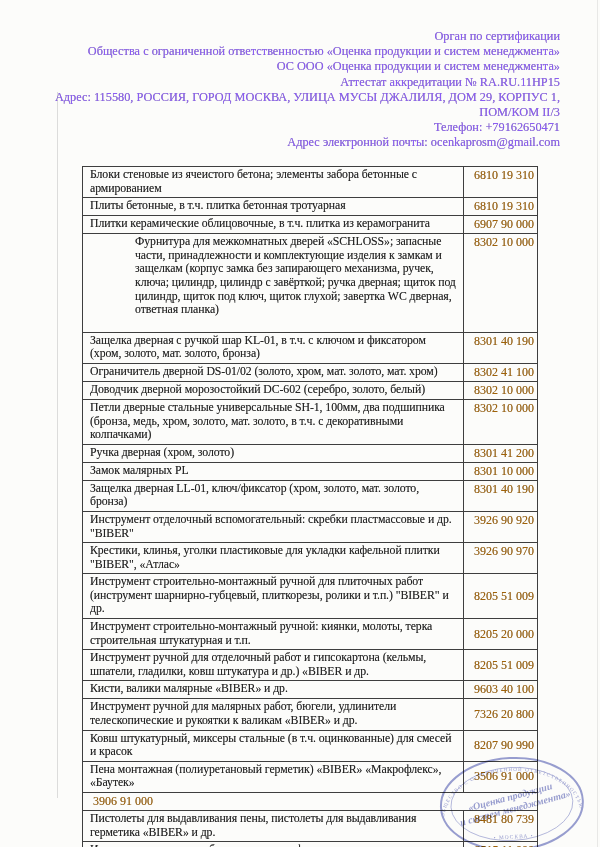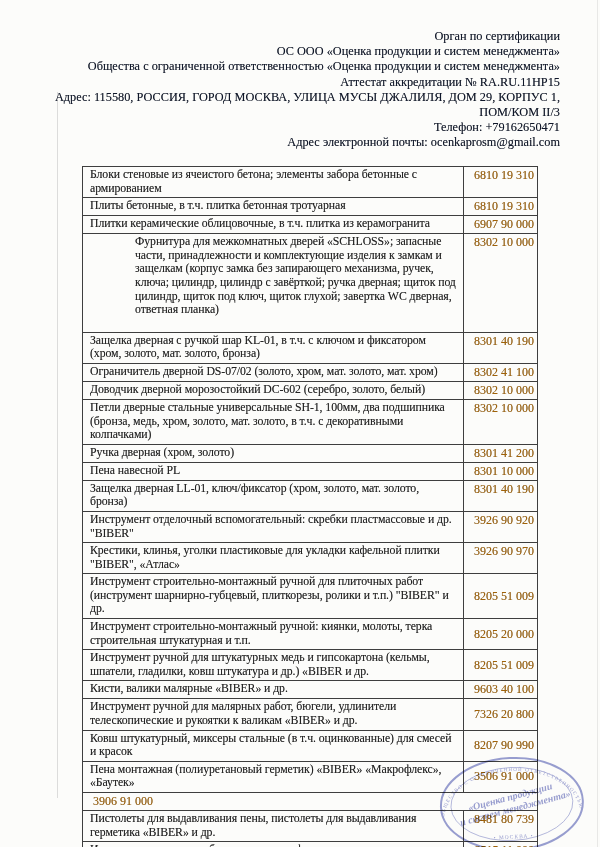--- a/index.html
+++ b/index.html
@@ -14,21 +14,21 @@
     background:rgba(110,110,110,0.22);
   }
   .scan-edge-right{
     position:absolute;right:2px;top:0;width:1px;height:847px;
     background:rgba(0,0,0,0.08);
   }
   
   .cert-header{
     position:absolute;top:29px;left:40px;right:40px;
     text-align:right;font-size:12.3px;line-height:15.2px;
-    color:#0f172a;
+    color:#8b5cf6;
     text-shadow:0 0 .3px rgba(70,70,70,.55);
   }
   
   .product-table{
     position:absolute;top:166px;left:82px;width:456px;
     border:1px solid #3e3e3e;
     box-sizing:border-box;
     background:transparent;
   }
   .row{display:flex;border-top:1px solid #3e3e3e;}
@@ -59,22 +59,22 @@
   .stamp .script{font-style:italic;font-weight:bold;}
 </style>
 </head>
 <body>
 
 <div class="scan-artifact-line"></div>
 <div class="scan-edge-right"></div>
 
 <div class="cert-header">
   <div>Орган по сертификации</div>
+  <div>Общества с ограниченной ответственностью «Оценка продукции и систем менеджмента»</div>
   <div>ОС ООО «Оценка продукции и систем менеджмента»</div>
-  <div>Общества с ограниченной ответственностью «Оценка продукции и систем менеджмента»</div>
   <div>Аттестат аккредитации № RA.RU.11НР15</div>
   <div>Адрес: 115580, РОССИЯ, ГОРОД МОСКВА, УЛИЦА МУСЫ ДЖАЛИЛЯ, ДОМ 29, КОРПУС 1,</div>
   <div>ПОМ/КОМ II/3</div>
   <div>Телефон: +79162650471</div>
   <div>Адрес электронной почты: ocenkaprosm@gmail.com</div>
 </div>
 
 <div class="product-table" id="table-body">
     <div class="row">
       <div class="cell desc">Блоки стеновые из ячеистого бетона; элементы забора бетонные с армированием</div>
@@ -90,37 +90,37 @@
     </div>
     <div class="row pad">
       <div class="cell desc">Фурнитура для межкомнатных дверей «SCHLOSS»; запасные части, принадлежности и комплектующие изделия к замкам и защелкам (корпус замка без запирающего механизма, ручек, ключа; цилиндр, цилиндр с завёрткой; ручка дверная; щиток под цилиндр, щиток под ключ, щиток глухой; завертка WC дверная, ответная планка)</div>
       <div class="cell code">8302 10 000</div>
     </div>
     <div class="row">
       <div class="cell desc">Защелка дверная с ручкой шар KL-01, в т.ч. с ключом и фиксатором (хром, золото, мат. золото, бронза)</div>
       <div class="cell code">8301 40 190</div>
     </div>
     <div class="row">
-      <div class="cell desc">Ограничитель дверной DS-07/02 (золото, хром, мат. золото, мат. хром)</div>
+      <div class="cell desc">Ограничитель дверной DS-01/02 (золото, хром, мат. золото, мат. хром)</div>
       <div class="cell code">8302 41 100</div>
     </div>
     <div class="row">
       <div class="cell desc">Доводчик дверной морозостойкий DC-602 (серебро, золото, белый)</div>
       <div class="cell code">8302 10 000</div>
     </div>
     <div class="row">
       <div class="cell desc">Петли дверные стальные универсальные SH-1, 100мм, два подшипника (бронза, медь, хром, золото, мат. золото, в т.ч. с декоративными колпачками)</div>
       <div class="cell code">8302 10 000</div>
     </div>
     <div class="row">
       <div class="cell desc">Ручка дверная (хром, золото)</div>
       <div class="cell code">8301 41 200</div>
     </div>
     <div class="row">
-      <div class="cell desc">Пена навесной PL</div>
+      <div class="cell desc">Замок малярных PL</div>
       <div class="cell code">8301 10 000</div>
     </div>
     <div class="row">
       <div class="cell desc">Защелка дверная LL-01, ключ/фиксатор (хром, золото, мат. золото, бронза)</div>
       <div class="cell code">8301 40 190</div>
     </div>
     <div class="row">
       <div class="cell desc">Инструмент отделочный вспомогательный: скребки пластмассовые и др. "BIBER"</div>
       <div class="cell code">3926 90 920</div>
     </div>
@@ -130,21 +130,21 @@
     </div>
     <div class="row mid">
       <div class="cell desc">Инструмент строительно-монтажный ручной для плиточных работ (инструмент шарнирно-губцевый, плиткорезы, ролики и т.п.)  "BIBER" и др.</div>
       <div class="cell code">8205 51 009</div>
     </div>
     <div class="row mid">
       <div class="cell desc">Инструмент строительно-монтажный ручной: киянки, молоты, терка строительная штукатурная и т.п.</div>
       <div class="cell code">8205 20 000</div>
     </div>
     <div class="row mid">
-      <div class="cell desc">Инструмент ручной для штукатурных медь и гипсокартона (кельмы, шпатели, гладилки, ковш штукатура и др.)  «BIBER и др.</div>
+      <div class="cell desc">Инструмент ручной для отделочный работ и гипсокартона (кельмы, шпатели, гладилки, ковш штукатура и др.)  «BIBER и др.</div>
       <div class="cell code">8205 51 009</div>
     </div>
     <div class="row">
       <div class="cell desc">Кисти, валики малярные «BIBER» и др.</div>
       <div class="cell code">9603 40 100</div>
     </div>
     <div class="row mid">
       <div class="cell desc">Инструмент ручной для малярных работ, бюгели, удлинители телескопические и рукоятки к валикам «BIBER» и др.</div>
       <div class="cell code">7326 20 800</div>
     </div>

